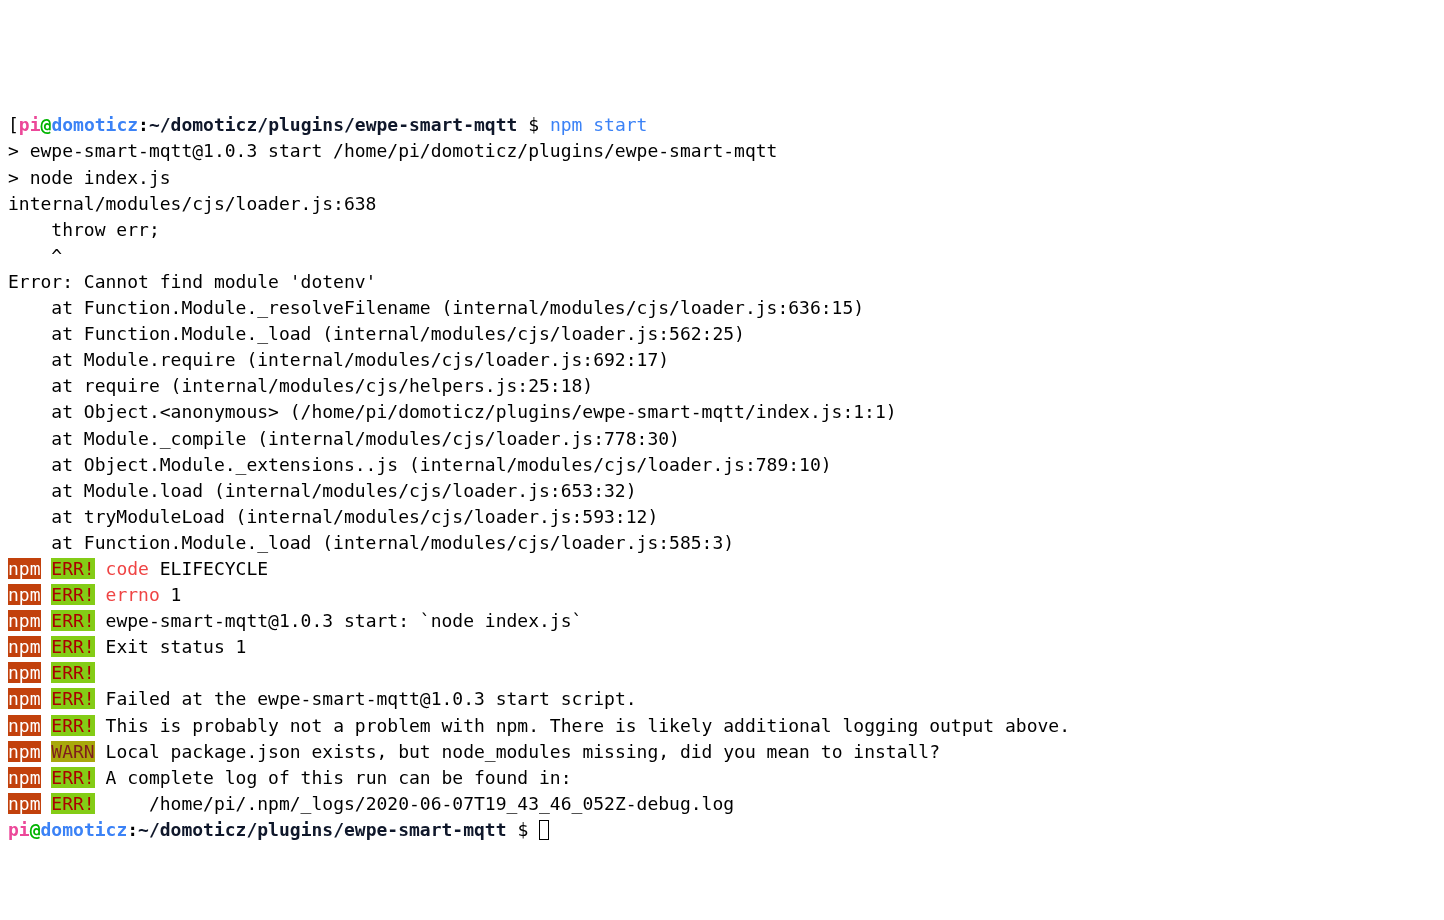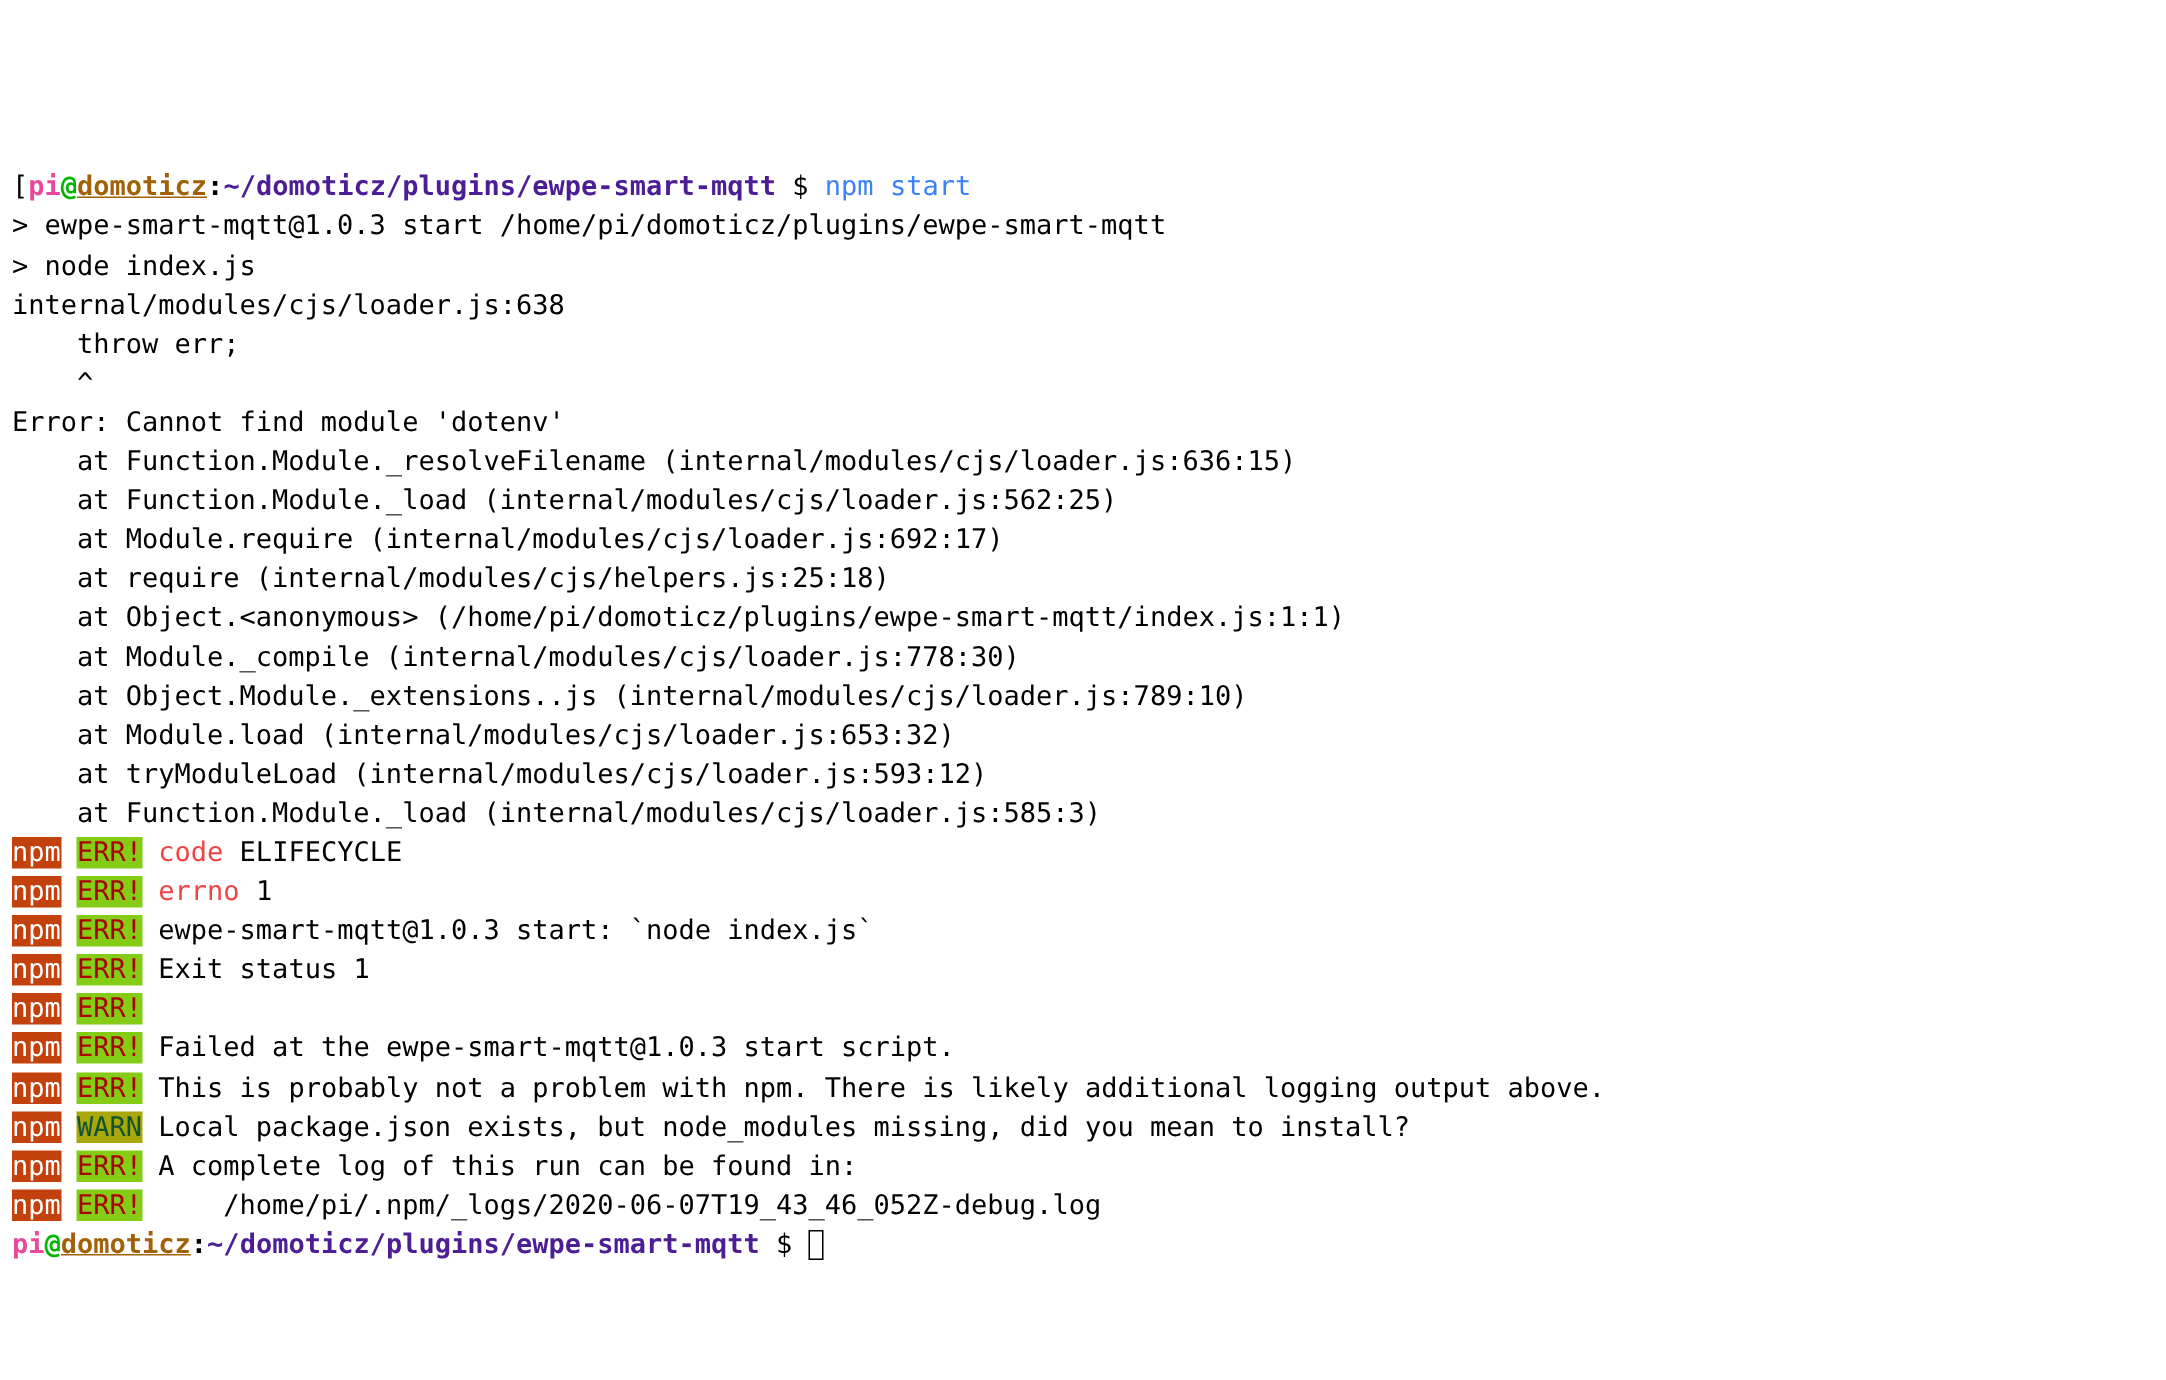--- a/index.html
+++ b/index.html
@@ -10,37 +10,37 @@
       font-size: 18px;
       line-height: 1.45;
       color: #000000;
       white-space: pre;
     }
     .line {
       display: block;
     }
     .bracket { color: #000000; }
     .user { color: #ec4899; font-weight: bold; }
-    .host { color: #a16207; font-weight: bold; text-decoration: underline; }
+    .host { color: #3b82f6; font-weight: bold; }
     .at { color: #00b400; font-weight: bold; }
     .colon { color: #000000; font-weight: bold; }
-    .path { color: #4c1d95; font-weight: bold; }
+    .path { color: #0f172a; font-weight: bold; }
     .dollar { color: #000000; }
     .cmd { color: #3b82f6; }
     .npm-badge {
       background: #c2410c;
       color: #ffffff;
     }
     .err-badge {
       background: #84cc16;
       color: #aa0000;
     }
     .warn-badge {
       background: #a8a80b;
-      color: #14532d;
+      color: #7f1d1d;
     }
     .magenta { color: #ef4444; }
     .cursor {
       display: inline-block;
       width: 0.55em;
       height: 1.1em;
       border: 1px solid #000000;
       vertical-align: text-bottom;
       box-sizing: border-box;
     }

